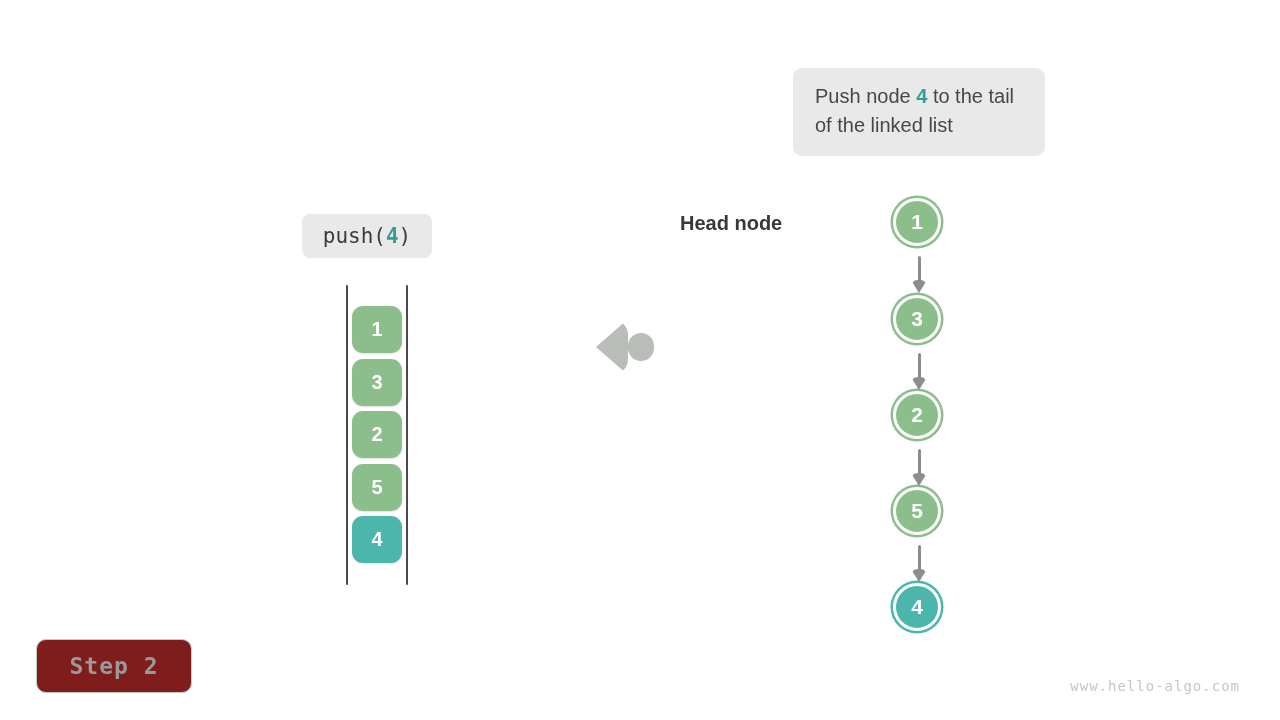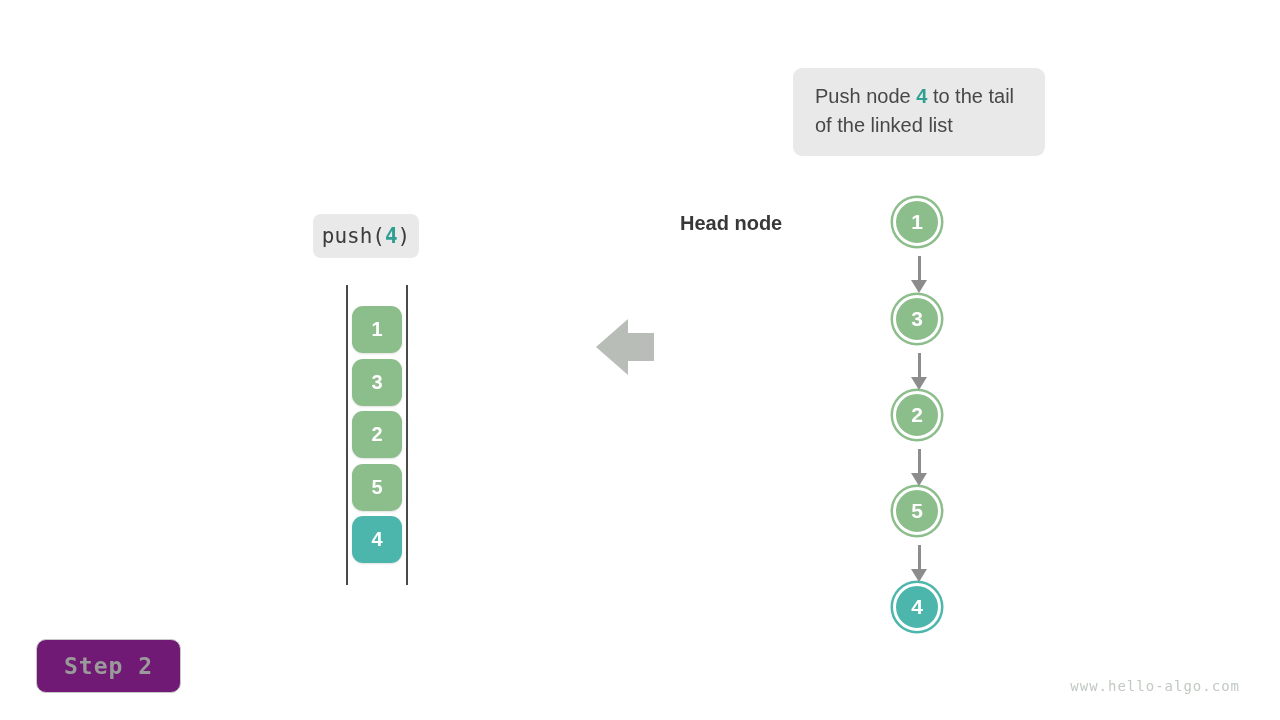--- a/index.html
+++ b/index.html
@@ -5,21 +5,21 @@
   :root{
     --green:#8cbe8c;
     --teal:#4db6ac;
     --accent-text:#2f9e93;
     --box-gray:#e9e9e9;
     --ink:#3c3c3c;
     --mid-gray:#9a9a9a;
     --arrow-gray:#8c8c8c;
     --block-arrow:#b8bdb8;
   }
-  *{margin:0;padding:0;box-sizing:border-box;}
+  *{margin:0;padding:0;box-sizing:border-box;border-radius:19px;}
   html,body{background:#ffffff;}
   .stage{
     position:relative;
     width:1280px;height:720px;
     background:#ffffff;
     font-family:"Liberation Sans", sans-serif;
     overflow:hidden;
   }
   .abs{position:absolute;}
 
@@ -27,21 +27,21 @@
   .callout{
     left:793px;top:68px;width:252px;height:88px;
     background:var(--box-gray);border-radius:9px;
     padding:14px 22px;
     font-size:20px;line-height:29px;color:#474747;
   }
   .callout .hl{color:var(--accent-text);font-weight:700;}
 
   
   .op-badge{
-    left:313px;top:214px;width:106px;height:44px;
+    left:302px;top:214px;width:130px;height:44px;
     background:var(--box-gray);border-radius:8px;
     display:flex;align-items:center;justify-content:center;
     font-family:"DejaVu Sans Mono", monospace;
     font-size:21px;color:var(--ink);
   }
   .op-badge .hl{color:var(--accent-text);font-weight:700;}
 
   
   .rail{
     width:2px;height:300px;top:285px;
@@ -103,22 +103,22 @@
   }
 
   
   .node-label{
     left:680px;width:190px;
     font-size:20px;font-weight:700;color:#383838;
   }
 
   
   .step-badge{
-    left:36px;top:639px;width:145px;height:54px;
-    background:#701a75;
+    left:36px;top:639px;width:156px;height:54px;
+    background:#7f1d1d;
     border:1.5px solid #c8c8c8;border-radius:10px;
     display:flex;align-items:center;justify-content:center;
     font-family:"DejaVu Sans Mono", monospace;
     font-size:23px;font-weight:700;color:var(--mid-gray);
     letter-spacing:1px;
   }
 
   
   .watermark{
     right:40px;top:678px;

